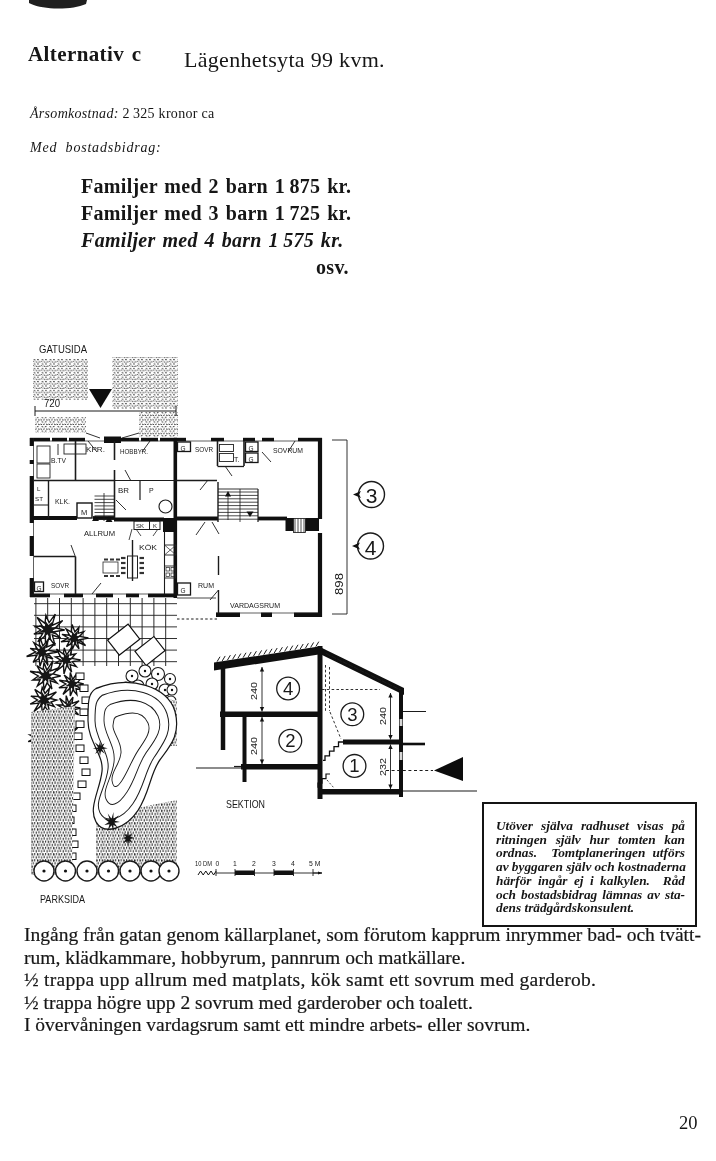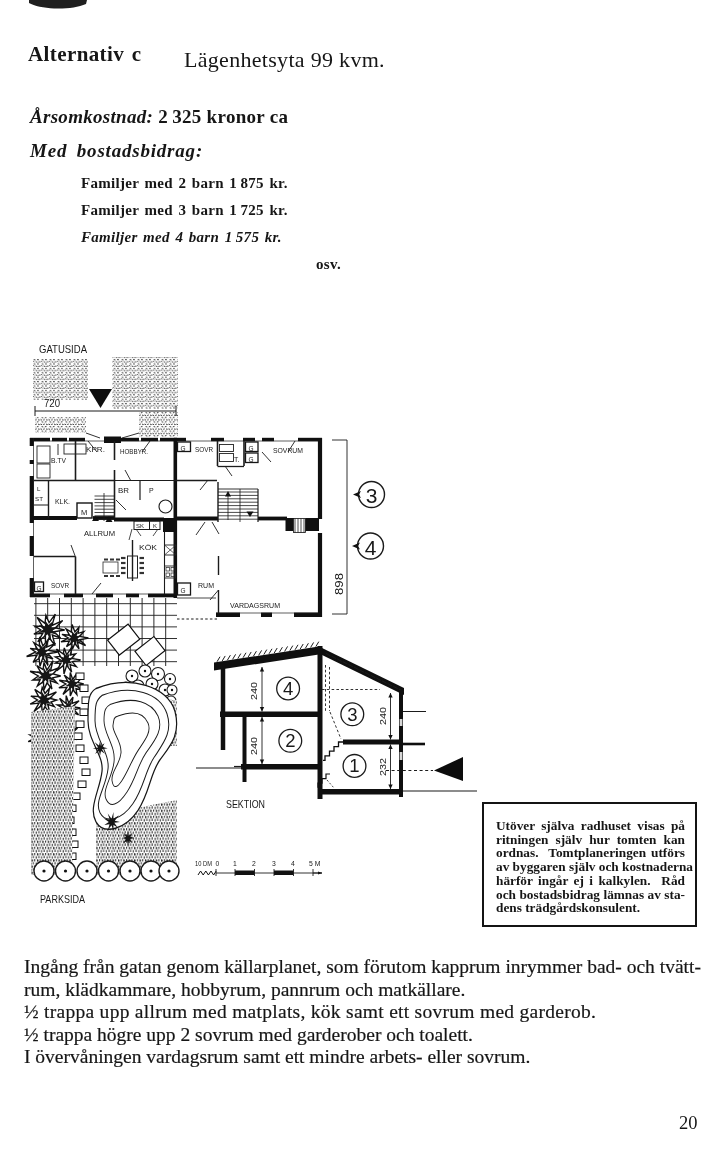--- a/index.html
+++ b/index.html
@@ -1,23 +1,23 @@
 <!DOCTYPE html>
 <html><head><meta charset="utf-8">
 <style>
 html,body{margin:0;padding:0;}
 body{width:716px;height:1161px;position:relative;background:#ffffff;overflow:hidden;
  font-family:"Liberation Serif",serif;color:#161616;}
 .abs{position:absolute;}
 .hdr1b{font-size:21px;font-weight:bold;letter-spacing:0.4px;word-spacing:2px;}
 .hdr1r{font-size:22px;letter-spacing:0.3px;}
-.it{font-style:italic;font-weight:bold;font-size:19px;letter-spacing:0.3px;}
-.fam{font-size:15px;font-weight:bold;letter-spacing:0.3px;word-spacing:1.5px;}
+.it{font-style:italic;font-weight:normal;font-size:14px;letter-spacing:0.3px;}
+.fam{font-size:20px;font-weight:bold;letter-spacing:0.3px;word-spacing:1.5px;}
 .bot{font-size:19.5px;line-height:22.6px;-webkit-text-stroke:0.2px #1a1a1a;}
-.boxtxt{font-size:13.3px;font-weight:bold;line-height:13.75px;}
+.boxtxt{font-size:13.3px;font-weight:bold;font-style:italic;line-height:13.75px;}
 .jl{text-align:justify;text-align-last:justify;height:13.75px;white-space:nowrap;}
 </style></head>
 <body>
 
 <svg class="abs" style="left:0;top:0" width="716" height="1161" viewBox="0 0 716 1161">
 <path d="M29,0 L87,0 L86,4 C78,7.5 66,9 54,8.5 C44,8 34,6 29,3 Z" fill="#1f1f1f"></path>
 <defs>
 <pattern id="stip" width="8" height="4.4" patternUnits="userSpaceOnUse">
  <rect width="8" height="4.4" fill="white"></rect>
  <path d="M0.4,1 q1,-1 2,0 M3.6,0.9 l1.8,0.4 M6.4,1.3 l1.5,-0.4 M1.7,3.2 l1.8,0.3 M5,3.5 q1,-0.9 1.9,0" stroke="#111" stroke-width="0.8" fill="none"></path>
@@ -459,20 +459,20 @@
 <div class="abs boxtxt" style="left:496px;top:818.9px;width:189px;">
 <div class="jl">Utöver själva radhuset visas på</div>
 <div class="jl">ritningen själv hur tomten kan</div>
 <div class="jl">ordnas. &nbsp;Tomtplaneringen utförs</div>
 <div class="jl">av byggaren själv och kostnaderna</div>
 <div class="jl">härför ingår ej i kalkylen. &nbsp;Råd</div>
 <div class="jl">och bostadsbidrag lämnas av sta-</div>
 <div>dens trädgårdskonsulent.</div>
 </div>
 
-<div class="abs bot" style="left:24px;top:956px;width:690px;">
+<div class="abs bot" style="left:24px;top:924px;width:690px;">
 Ingång från gatan genom källarplanet, som förutom kapprum inrymmer bad- och tvätt-<br>
 rum, klädkammare, hobbyrum, pannrum och matkällare.<br>
 <span style="letter-spacing:0.28px">½ trappa upp allrum med matplats, kök samt ett sovrum med garderob.</span><br>
 ½ trappa högre upp 2 sovrum med garderober och toalett.<br>
 I övervåningen vardagsrum samt ett mindre arbets- eller sovrum.
 </div>
 
 <div class="abs" style="left:679px;top:1113px;font-size:18.5px;">20</div>
 </body></html>

